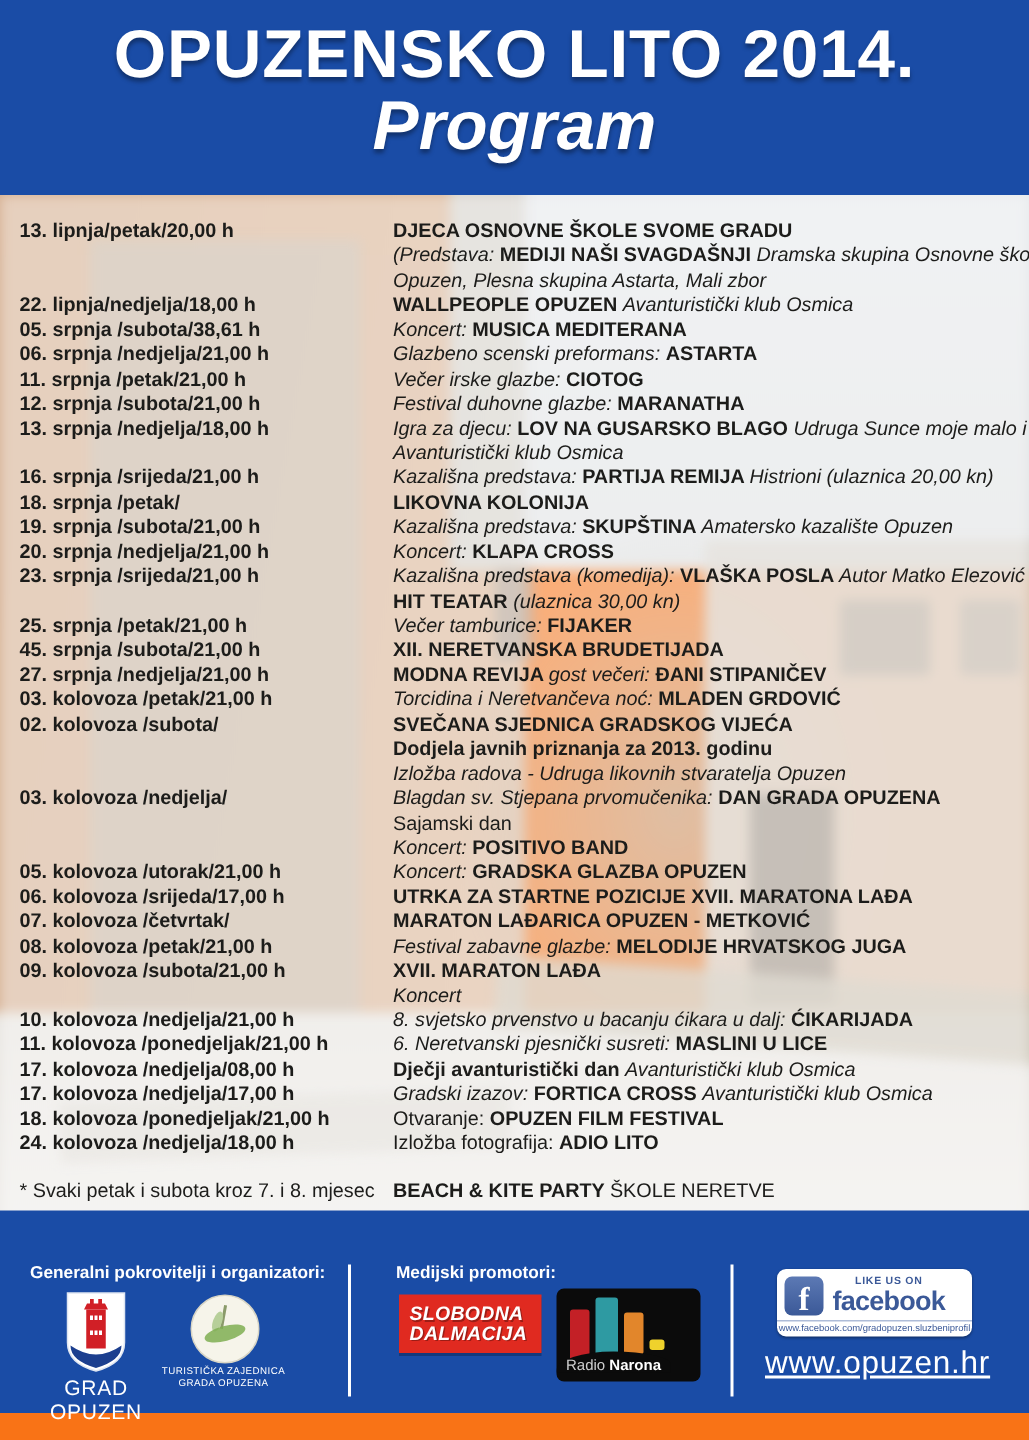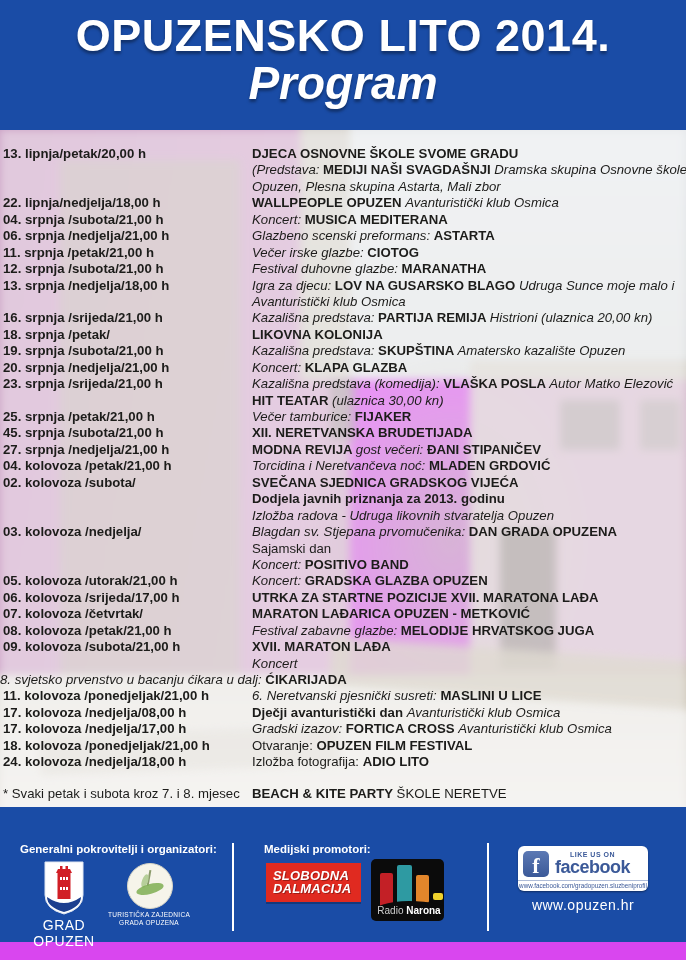--- a/index.html
+++ b/index.html
@@ -1,18 +1,18 @@
 <!DOCTYPE html>
 <html><head>
 <meta charset="utf-8">
 <style>
   html,body{margin:0;padding:0;background:#2b2b2b;}
   .poster{
     position:relative;width:686px;height:960px;margin:0 auto;overflow:hidden;
-    background:#d946ef;font-family:"Liberation Sans", sans-serif;
+    background:#f97316;font-family:"Liberation Sans", sans-serif;
   }
   
   .header{position:absolute;top:0;left:0;width:686px;height:130px;background:#1a4ca6;z-index:5;}
   .header .title{
     margin:0;padding-top:13px;text-align:center;color:#ffffff;
     font-size:45px;font-weight:bold;letter-spacing:.5px;line-height:1.0;
     text-shadow:0 3px 3px rgba(0,0,0,.35);
   }
   .header .subtitle{
     margin:0;text-align:center;color:#ffffff;font-size:46px;font-weight:bold;
@@ -31,21 +31,21 @@
   .ph-win2{left:560px;top:270px;width:60px;height:50px;background:#97968f;opacity:.5;}
   .ph-win3{left:640px;top:270px;width:40px;height:50px;background:#a19f98;opacity:.5;}
   .ph-door{left:500px;top:400px;width:56px;height:140px;background:#6f6a61;opacity:.55;}
   .ph-pave{left:-10px;top:545px;width:710px;height:160px;background:linear-gradient(180deg,#e6e3de,#efedea);}
   .ph-bench{left:330px;top:520px;width:380px;height:48px;background:#c9c1b1;opacity:.8;transform:rotate(4deg);}
   .ph-step{left:40px;top:600px;width:300px;height:40px;background:#dcd8d1;opacity:.8;transform:rotate(-2deg);}
   .ph-wash{left:0;top:0;width:686px;height:695px;background:rgba(255,255,255,.42);filter:none;}
   
   .rows{position:absolute;top:146px;left:0;width:686px;z-index:4;}
   .row{display:flex;height:16.45px;line-height:16.45px;font-size:13.2px;color:#1c1c1a;white-space:nowrap;}
-  .row .date{width:249px;padding-left:3px;font-weight:bold;flex-shrink:0;}
+  .row .date{width:249px;padding-left:13px;font-weight:bold;flex-shrink:0;}
   .row .desc{flex:1;}
   .row.footnote{margin-top:15px;}
   .row.footnote .date{font-weight:normal;}
   .sb{font-weight:bold;}
   .si{font-style:italic;}
   .sr{}
   
   .footer{position:absolute;top:807px;left:0;width:686px;height:135px;background:#1a4ca6;z-index:5;color:#fff;}
   .f-label{position:absolute;font-size:11.5px;font-weight:bold;color:#fff;}
   .lbl-sponsors{left:20px;top:36px;}
@@ -63,40 +63,40 @@
   .tz-leaf2{position:absolute;left:14px;top:10px;width:6px;height:14px;border-radius:50%;background:#b7cf9a;transform:rotate(20deg);}
   .tz-twig{position:absolute;left:20px;top:6px;width:2px;height:16px;background:#8a9a6a;transform:rotate(10deg);}
   .tz-label{position:absolute;left:96px;top:104px;width:106px;text-align:center;font-size:6.5px;line-height:8px;color:#fff;letter-spacing:.3px;}
   
   .sd-box{position:absolute;left:266px;top:56px;width:95px;height:39px;background:#e02a20;
     display:flex;flex-direction:column;justify-content:center;padding-left:7px;box-sizing:border-box;
     box-shadow:0 2px 0 rgba(0,0,0,.25);}
   .sd-box span{color:#fff;font-weight:bold;font-style:italic;font-size:13px;line-height:12.5px;letter-spacing:.2px;
     text-shadow:1px 1px 0 rgba(0,0,0,.3);}
   
-  .rn-box{position:absolute;left:371px;top:52px;width:73px;height:62px;background:#0b0b0b;border-radius:5px;overflow:hidden;}
+  .rn-box{position:absolute;left:371px;top:52px;width:96px;height:62px;background:#0b0b0b;border-radius:5px;overflow:hidden;}
   .rn-bar{position:absolute;border-radius:2px;}
   .rn-red{left:9px;top:14px;width:13px;height:34px;background:#c32026;}
   .rn-teal{left:26px;top:6px;width:15px;height:44px;background:#2e9aa2;}
   .rn-orange{left:45px;top:16px;width:13px;height:28px;background:#e2862b;}
   .rn-yellow{left:62px;top:34px;width:10px;height:7px;background:#efd22c;}
   .rn-wave{position:absolute;left:0;top:42px;width:76px;height:14px;background:#0b0b0b;border-radius:50% 50% 0 0/90% 60% 0 0;}
   .rn-text{position:absolute;left:0;top:46px;width:76px;text-align:center;font-size:10px;color:#cfcfcf;}
   .rn-text b{color:#ffffff;}
   
   .fb-box{position:absolute;left:518px;top:39px;width:130px;height:45px;background:#ffffff;border-radius:6px;
     box-shadow:0 1px 2px rgba(0,0,0,.4);overflow:hidden;}
   .fb-top{display:flex;align-items:center;height:33px;padding:2px 4px 0 5px;box-sizing:border-box;}
   .fb-f{width:26px;height:26px;border-radius:5px;background:linear-gradient(180deg,#5c79b4,#3b5998);
     color:#fff;font-weight:bold;font-size:22px;text-align:center;line-height:30px;font-family:"Liberation Serif",serif;flex-shrink:0;}
   .fb-words{margin-left:6px;line-height:1;}
   .fb-like{font-size:7px;font-weight:bold;color:#3b5998;letter-spacing:.5px;display:block;text-align:center;}
   .fb-name{font-size:18px;font-weight:bold;color:#3b5998;letter-spacing:-.5px;display:block;}
   .fb-url{border-top:1px solid #aebcd8;margin-top:1px;font-size:6.3px;color:#3b5998;text-align:center;line-height:9px;}
-  .site{position:absolute;left:510px;top:90px;width:146px;text-align:center;font-size:14px;color:#ffffff;letter-spacing:.5px;}
+  .site{position:absolute;left:510px;top:90px;width:146px;text-align:center;font-size:21px;color:#ffffff;letter-spacing:.5px;text-decoration:underline;}
 </style>
 </head>
 <body>
 
 <div class="poster">
 
   <div class="header">
     <h1 class="title">OPUZENSKO LITO 2014.</h1>
     <h2 class="subtitle">Program</h2>
   </div>
@@ -128,21 +128,21 @@
       </div>
       <div class="row">
         <span class="date"></span>
         <span class="desc"><span class="si">Opuzen, Plesna skupina Astarta, Mali zbor</span></span>
       </div>
       <div class="row">
         <span class="date">22. lipnja/nedjelja/18,00 h</span>
         <span class="desc"><span class="sb">WALLPEOPLE OPUZEN </span><span class="si">Avanturistički klub Osmica</span></span>
       </div>
       <div class="row">
-        <span class="date">04. srpnja /subota/21,00 h</span>
+        <span class="date">05. srpnja /subota/38,61 h</span>
         <span class="desc"><span class="si">Koncert: </span><span class="sb">MUSICA MEDITERANA</span></span>
       </div>
       <div class="row">
         <span class="date">06. srpnja /nedjelja/21,00 h</span>
         <span class="desc"><span class="si">Glazbeno scenski preformans: </span><span class="sb">ASTARTA</span></span>
       </div>
       <div class="row">
         <span class="date">11. srpnja /petak/21,00 h</span>
         <span class="desc"><span class="si">Večer irske glazbe: </span><span class="sb">CIOTOG</span></span>
       </div>
@@ -165,21 +165,21 @@
       <div class="row">
         <span class="date">18. srpnja /petak/</span>
         <span class="desc"><span class="sb">LIKOVNA KOLONIJA</span></span>
       </div>
       <div class="row">
         <span class="date">19. srpnja /subota/21,00 h</span>
         <span class="desc"><span class="si">Kazališna predstava: </span><span class="sb">SKUPŠTINA </span><span class="si">Amatersko kazalište Opuzen</span></span>
       </div>
       <div class="row">
         <span class="date">20. srpnja /nedjelja/21,00 h</span>
-        <span class="desc"><span class="si">Koncert: </span><span class="sb">KLAPA GLAZBA</span></span>
+        <span class="desc"><span class="si">Koncert: </span><span class="sb">KLAPA CROSS</span></span>
       </div>
       <div class="row">
         <span class="date">23. srpnja /srijeda/21,00 h</span>
         <span class="desc"><span class="si">Kazališna predstava (komedija): </span><span class="sb">VLAŠKA POSLA </span><span class="si">Autor Matko Elezović</span></span>
       </div>
       <div class="row">
         <span class="date"></span>
         <span class="desc"><span class="sb">HIT TEATAR </span><span class="si">(ulaznica 30,00 kn)</span></span>
       </div>
       <div class="row">
@@ -188,21 +188,21 @@
       </div>
       <div class="row">
         <span class="date">45. srpnja /subota/21,00 h</span>
         <span class="desc"><span class="sb">XII. NERETVANSKA BRUDETIJADA</span></span>
       </div>
       <div class="row">
         <span class="date">27. srpnja /nedjelja/21,00 h</span>
         <span class="desc"><span class="sb">MODNA REVIJA </span><span class="si">gost večeri: </span><span class="sb">ĐANI STIPANIČEV</span></span>
       </div>
       <div class="row">
-        <span class="date">04. kolovoza /petak/21,00 h</span>
+        <span class="date">03. kolovoza /petak/21,00 h</span>
         <span class="desc"><span class="si">Torcidina i Neretvančeva noć: </span><span class="sb">MLADEN GRDOVIĆ</span></span>
       </div>
       <div class="row">
         <span class="date">02. kolovoza /subota/</span>
         <span class="desc"><span class="sb">SVEČANA SJEDNICA GRADSKOG VIJEĆA</span></span>
       </div>
       <div class="row">
         <span class="date"></span>
         <span class="desc"><span class="sb">Dodjela javnih priznanja za 2013. godinu</span></span>
       </div>
@@ -240,20 +240,21 @@
       </div>
       <div class="row">
         <span class="date">09. kolovoza /subota/21,00 h</span>
         <span class="desc"><span class="sb">XVII. MARATON LAĐA</span></span>
       </div>
       <div class="row">
         <span class="date"></span>
         <span class="desc"><span class="si">Koncert</span></span>
       </div>
       <div class="row">
+        <span class="date">10. kolovoza /nedjelja/21,00 h</span>
         <span class="desc"><span class="si">8. svjetsko prvenstvo u bacanju ćikara u dalj: </span><span class="sb">ĆIKARIJADA</span></span>
       </div>
       <div class="row">
         <span class="date">11. kolovoza /ponedjeljak/21,00 h</span>
         <span class="desc"><span class="si">6. Neretvanski pjesnički susreti: </span><span class="sb">MASLINI U LICE</span></span>
       </div>
       <div class="row">
         <span class="date">17. kolovoza /nedjelja/08,00 h</span>
         <span class="desc"><span class="sb">Dječji avanturistički dan </span><span class="si">Avanturistički klub Osmica</span></span>
       </div>

